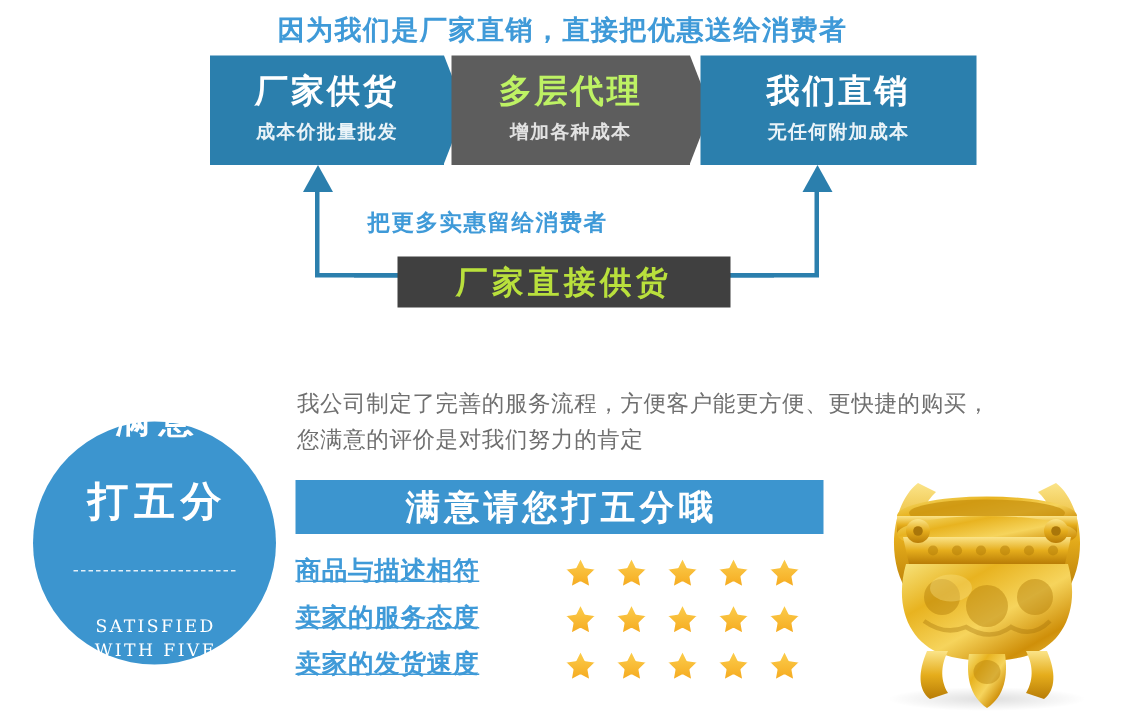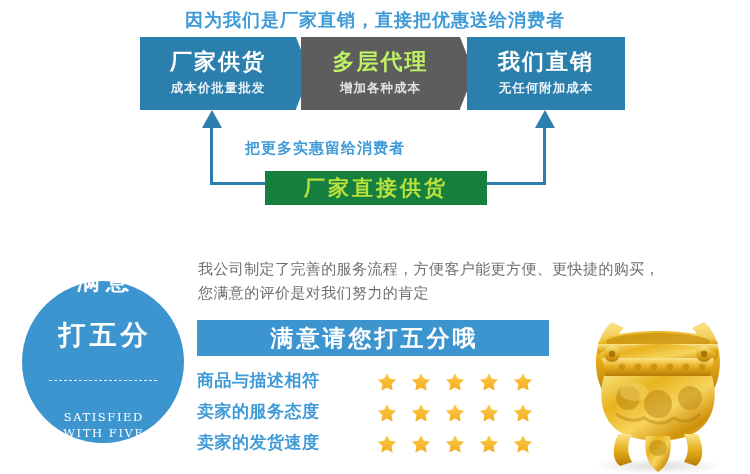--- a/index.html
+++ b/index.html
@@ -28,21 +28,21 @@
     font-size: 22px; font-weight: bold; color: #ffffff;
     letter-spacing: 2px; line-height: 1.1;
   }
   .chain-box .bs {
     font-size: 12.5px; font-weight: bold; color: #eaf3f8;
     letter-spacing: 1px; margin-top: 6px;
   }
   .box1 { left: 140px; width: 156px; background: #2b7fad; }
   .box2 { left: 301px; width: 159px; background: #5d5d5d; }
   .box2 .bt { color: #bef264; } .box2 .bs { color: #e2e2e2; }
-  .box3 { left: 467px; width: 158px; background: #2b7fad; }
+  .box3 { left: 467px; width: 184px; background: #2b7fad; }
 
   
   .tip {
     position: absolute; top: 37px; width: 0; height: 0;
     border-top: 36.5px solid transparent;
     border-bottom: 36.5px solid transparent;
   }
   .tip1 { left: 296px; border-left: 14px solid #2b7fad; }
   .tip2 { left: 460px; border-left: 14px solid #5d5d5d; }
 
@@ -73,21 +73,21 @@
     letter-spacing: 1px;
   }
 
   .ribbon-line {
     position: absolute; top: 183px; height: 2px; background: #2b7fad;
   }
   .ribbon-line-l { left: 236px; width: 32px; }
   .ribbon-line-r { left: 484px; width: 32px; }
   .ribbon {
     position: absolute; left: 265px; top: 171px;
-    width: 222px; height: 34px; background: #15803d;
+    width: 222px; height: 34px; background: #404040;
     display: flex; align-items: center; justify-content: center;
     font-size: 21px; font-weight: bold; color: #b9e03c;
     letter-spacing: 3px;
   }
 
   
   .badge {
     position: absolute; left: 22px; top: 281px;
     width: 162px; height: 162px; border-radius: 50%;
     background: #3c95cf; color: #fff;
@@ -127,20 +127,21 @@
   }
 
   .rating-list { position: absolute; left: 197px; top: 366px; width: 400px; }
   .rating-row {
     display: flex; align-items: center; height: 29px; margin-bottom: 2px;
   }
   .rating-row .r-label {
     width: 178px; flex: none;
     font-size: 17px; font-weight: bold; color: #3f9ad8;
     letter-spacing: .5px;
+    text-decoration: underline;
   }
   .rating-row .r-stars { display: flex; gap: 10px; }
 
   .star { width: 24px; height: 24px; display: block; }
 
   
   .ding { position: absolute; left: 566px; top: 300px; width: 184px; height: 174px; }
 </style>
 </head>
 <body>

